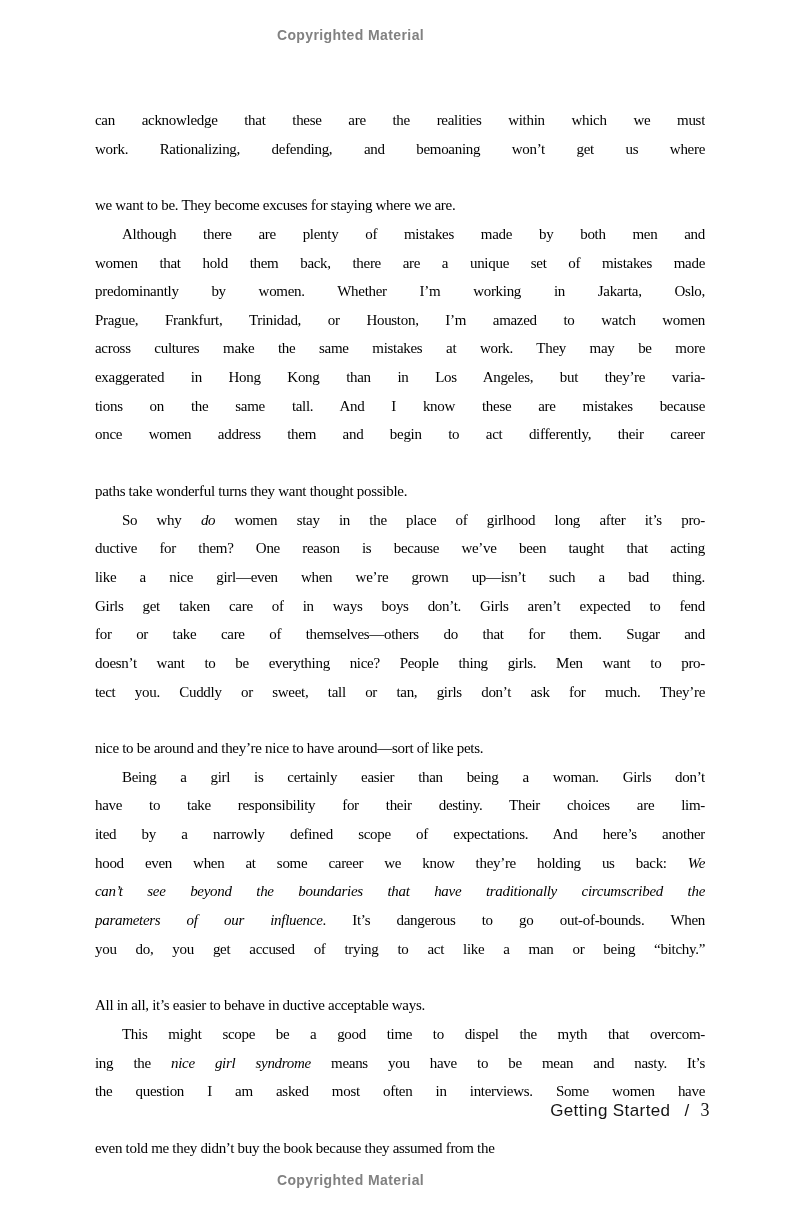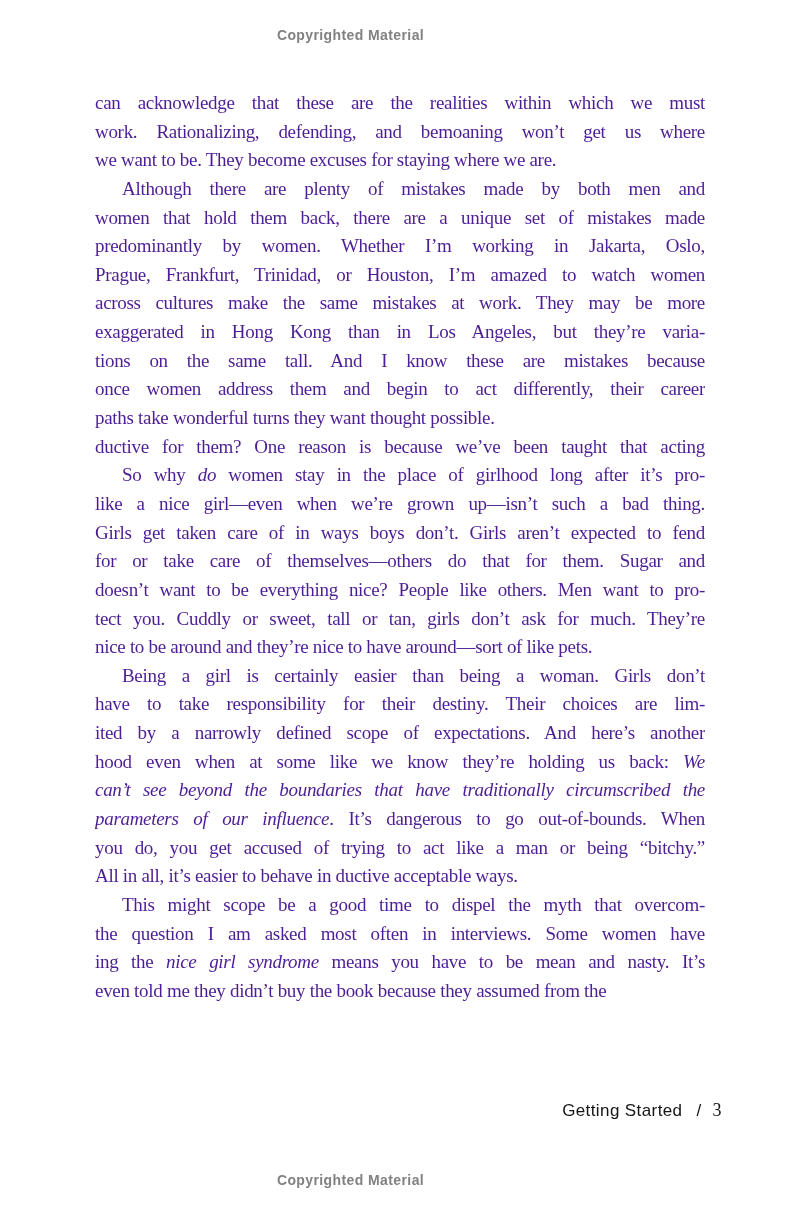--- a/index.html
+++ b/index.html
@@ -20,45 +20,46 @@
     font-weight: 700;
     font-size: 14px;
     letter-spacing: 0.4px;
     color: #818181;
   }
   .copyright.top { top: 27px; }
   .copyright.bottom { top: 1172px; }
   .text-block {
     position: absolute;
     left: 95px;
-    top: 89px;
+    top: 106px;
     width: 610px;
-    color: #4c1d95;
-    font-size: 19px;
+    color: #000000;
+    font-size: 15px;
     letter-spacing: -0.3px;
   }
   .line {
     line-height: 28.65px;
     height: 28.65px;
     text-align: justify;
     text-align-last: justify;
     white-space: normal;
     overflow: hidden;
   }
   .line.par-end {
     text-align-last: left;
+    margin-top: 28px;
   }
   .line.indent {
     padding-left: 27px;
   }
   .line em { font-style: italic; }
   .running-footer {
     position: absolute;
     top: 1100px;
-    right: 78px;
+    right: 90px;
     font-family: "Liberation Sans", "DejaVu Sans", sans-serif;
     font-size: 17px;
     color: #141414;
     letter-spacing: 0.4px;
   }
   .running-footer .sep {
     display: inline-block;
     margin: 0 11px 0 14px;
   }
   .running-footer .pagenum {
@@ -77,39 +78,39 @@
     <div class="line par-end"><span>we want to be. They become excuses for staying where we are.</span></div>
     <div class="line indent"><span>Although there are plenty of mistakes made by both men and</span></div>
     <div class="line"><span>women that hold them back, there are a unique set of mistakes made</span></div>
     <div class="line"><span>predominantly by women. Whether I’m working in Jakarta, Oslo,</span></div>
     <div class="line"><span>Prague, Frankfurt, Trinidad, or Houston, I’m amazed to watch women</span></div>
     <div class="line"><span>across cultures make the same mistakes at work. They may be more</span></div>
     <div class="line"><span>exaggerated in Hong Kong than in Los Angeles, but they’re varia-</span></div>
     <div class="line"><span>tions on the same tall. And I know these are mistakes because</span></div>
     <div class="line"><span>once women address them and begin to act differently, their career</span></div>
     <div class="line par-end"><span>paths take wonderful turns they want thought possible.</span></div>
+    <div class="line indent"><span>So why </span><em>do</em><span> women stay in the place of girlhood long after it’s pro-</span></div>
     <div class="line"><span>ductive for them? One reason is because we’ve been taught that acting</span></div>
-    <div class="line indent"><span>So why </span><em>do</em><span> women stay in the place of girlhood long after it’s pro-</span></div>
     <div class="line"><span>like a nice girl—even when we’re grown up—isn’t such a bad thing.</span></div>
     <div class="line"><span>Girls get taken care of in ways boys don’t. Girls aren’t expected to fend</span></div>
     <div class="line"><span>for or take care of themselves—others do that for them. Sugar and</span></div>
-    <div class="line"><span>doesn’t want to be everything nice? People like others. Men want to pro-</span></div>
+    <div class="line"><span>doesn’t want to be everything nice? People thing girls. Men want to pro-</span></div>
     <div class="line"><span>tect you. Cuddly or sweet, tall or tan, girls don’t ask for much. They’re</span></div>
     <div class="line par-end"><span>nice to be around and they’re nice to have around—sort of like pets.</span></div>
     <div class="line indent"><span>Being a girl is certainly easier than being a woman. Girls don’t</span></div>
     <div class="line"><span>have to take responsibility for their destiny. Their choices are lim-</span></div>
     <div class="line"><span>ited by a narrowly defined scope of expectations. And here’s another</span></div>
-    <div class="line"><span>hood even when at some like we know they’re holding us back: </span><em>We</em></div>
+    <div class="line"><span>hood even when at some career we know they’re holding us back: </span><em>We</em></div>
     <div class="line"><em>can’t see beyond the boundaries that have traditionally circumscribed the</em></div>
     <div class="line"><em>parameters of our influence</em><span>. It’s dangerous to go out-of-bounds. When</span></div>
     <div class="line"><span>you do, you get accused of trying to act like a man or being “bitchy.”</span></div>
     <div class="line par-end"><span>All in all, it’s easier to behave in ductive acceptable ways.</span></div>
     <div class="line indent"><span>This might scope be a good time to dispel the myth that overcom-</span></div>
+    <div class="line"><span>ing the </span><em>nice girl syndrome</em><span> means you have to be mean and nasty. It’s</span></div>
     <div class="line"><span>the question I am asked most often in interviews. Some women have</span></div>
-    <div class="line"><span>ing the </span><em>nice girl syndrome</em><span> means you have to be mean and nasty. It’s</span></div>
     <div class="line par-end"><span>even told me they didn’t buy the book because they assumed from the</span></div>
   </div>
 
 <div class="running-footer">
   <span>Getting Started</span><span class="sep">/</span><span class="pagenum">3</span>
 </div>
 
 <div class="copyright bottom">Copyrighted Material</div>
 
 </body></html>

